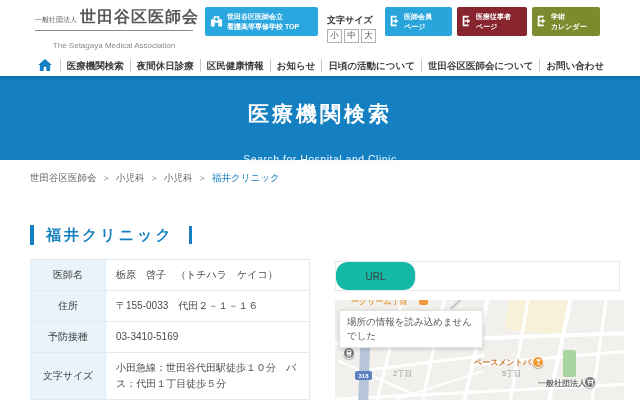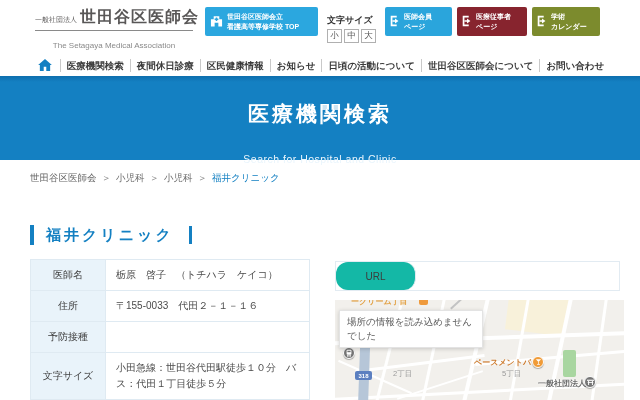--- a/index.html
+++ b/index.html
@@ -213,20 +213,21 @@
     <div class="info-row row-s">
       <div class="cell-label">医師名</div>
       <div class="cell-value">栃原　啓子　（トチハラ　ケイコ）</div>
     </div>
     <div class="info-row row-s">
       <div class="cell-label">住所</div>
       <div class="cell-value">〒155-0033　代田２－１－１６</div>
     </div>
     <div class="info-row row-s">
       <div class="cell-label">予防接種</div>
+      <div class="cell-value">03-3410-5169</div>
     </div>
     <div class="info-row row-l">
       <div class="cell-label">文字サイズ</div>
       <div class="cell-value">小田急線：世田谷代田駅徒歩１０分　バス：代田１丁目徒歩５分</div>
     </div>
   </div>
 
   <div class="url-row">
     <div class="url-label">URL</div>
     <div class="url-value"></div>

